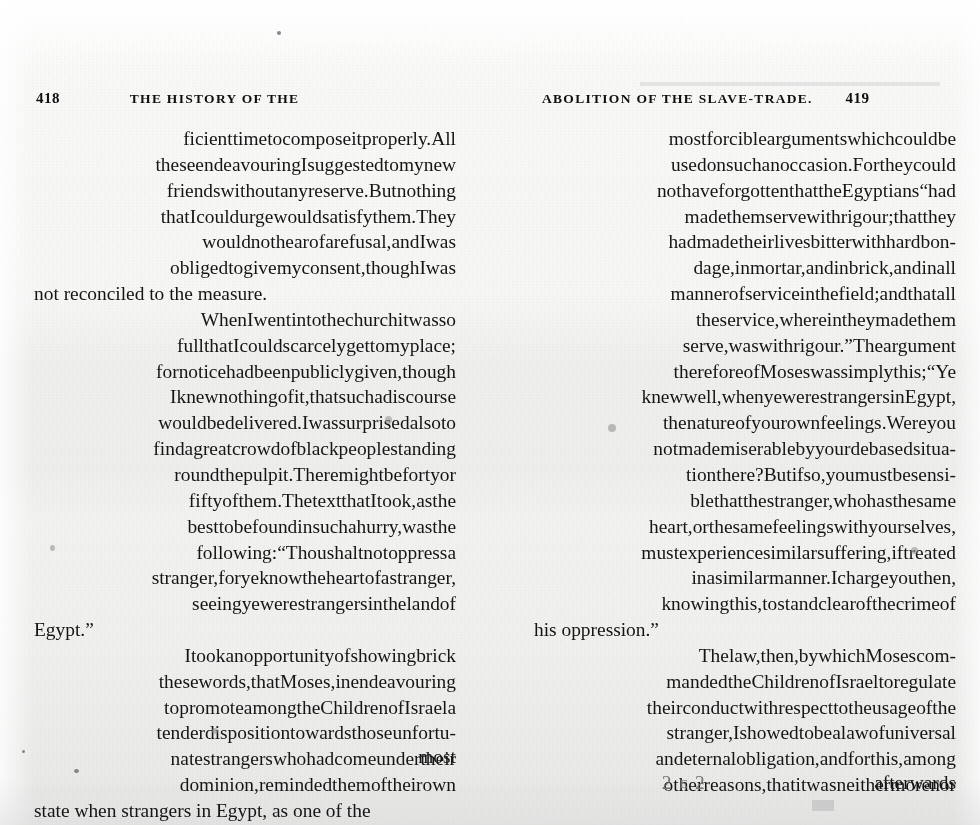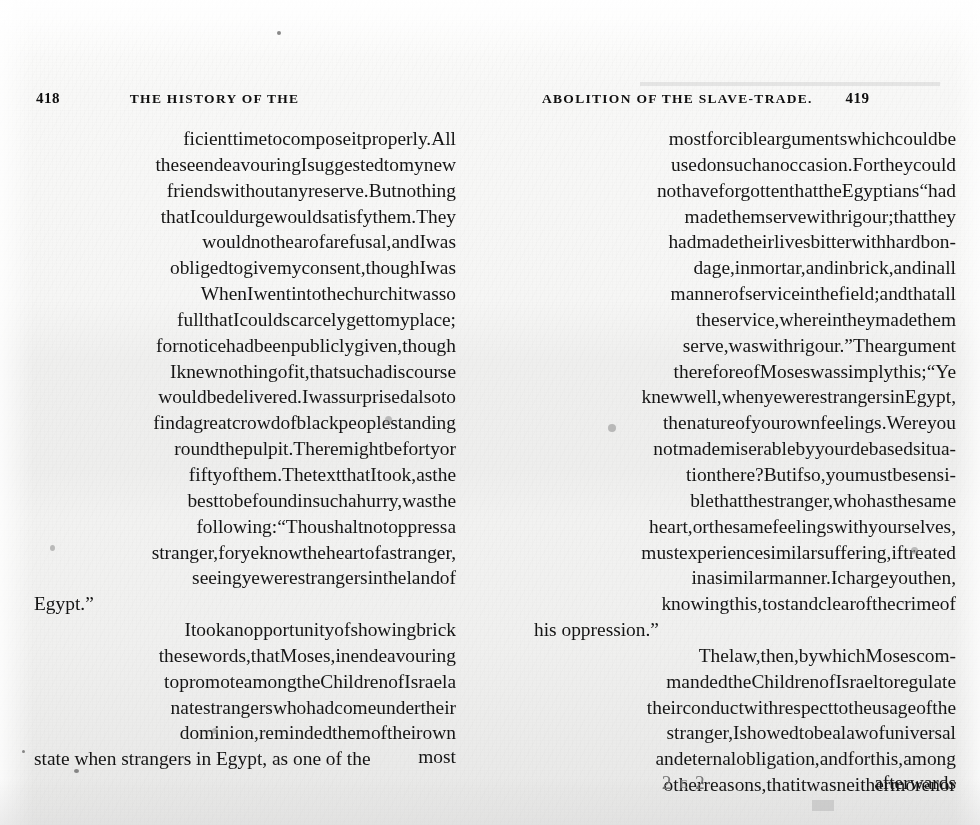--- a/index.html
+++ b/index.html
@@ -237,20 +237,21 @@
       <div class="line j">
         <span>obliged</span>
         <span>to</span>
         <span>give</span>
         <span>my</span>
         <span>consent,</span>
         <span>though</span>
         <span>I</span>
         <span>was</span>
       </div>
+      <div class="line">not reconciled to the measure.</div>
       <div class="line indent j">
         <span>When</span>
         <span>I</span>
         <span>went</span>
         <span>into</span>
         <span>the</span>
         <span>church</span>
         <span>it</span>
         <span>was</span>
         <span>so</span>
@@ -390,20 +391,27 @@
       </div>
       <div class="line j">
         <span>to</span>
         <span>promote</span>
         <span>among</span>
         <span>the</span>
         <span>Children</span>
         <span>of</span>
         <span>Israel</span>
         <span>a</span>
+      </div>
+      <div class="line j">
+        <span>tender</span>
+        <span>disposition</span>
+        <span>towards</span>
+        <span>those</span>
+        <span>unfortu-</span>
       </div>
       <div class="line j">
         <span>nate</span>
         <span>strangers</span>
         <span>who</span>
         <span>had</span>
         <span>come</span>
         <span>under</span>
         <span>their</span>
       </div>

